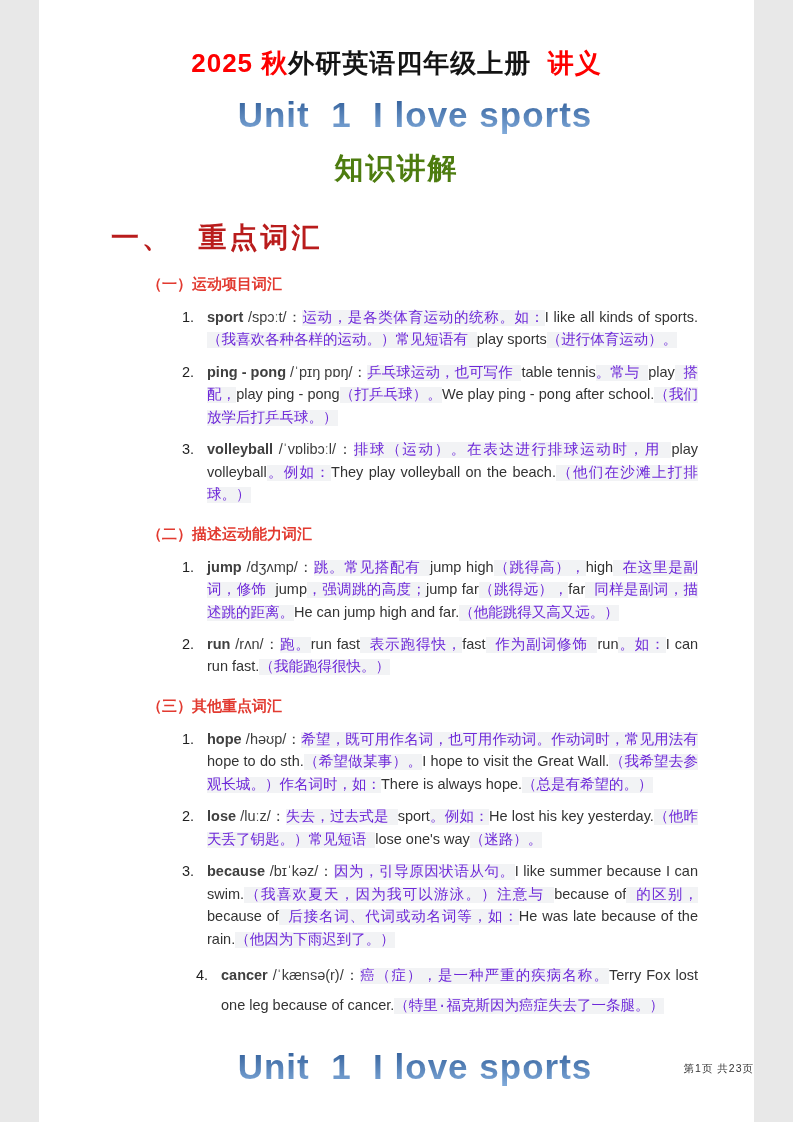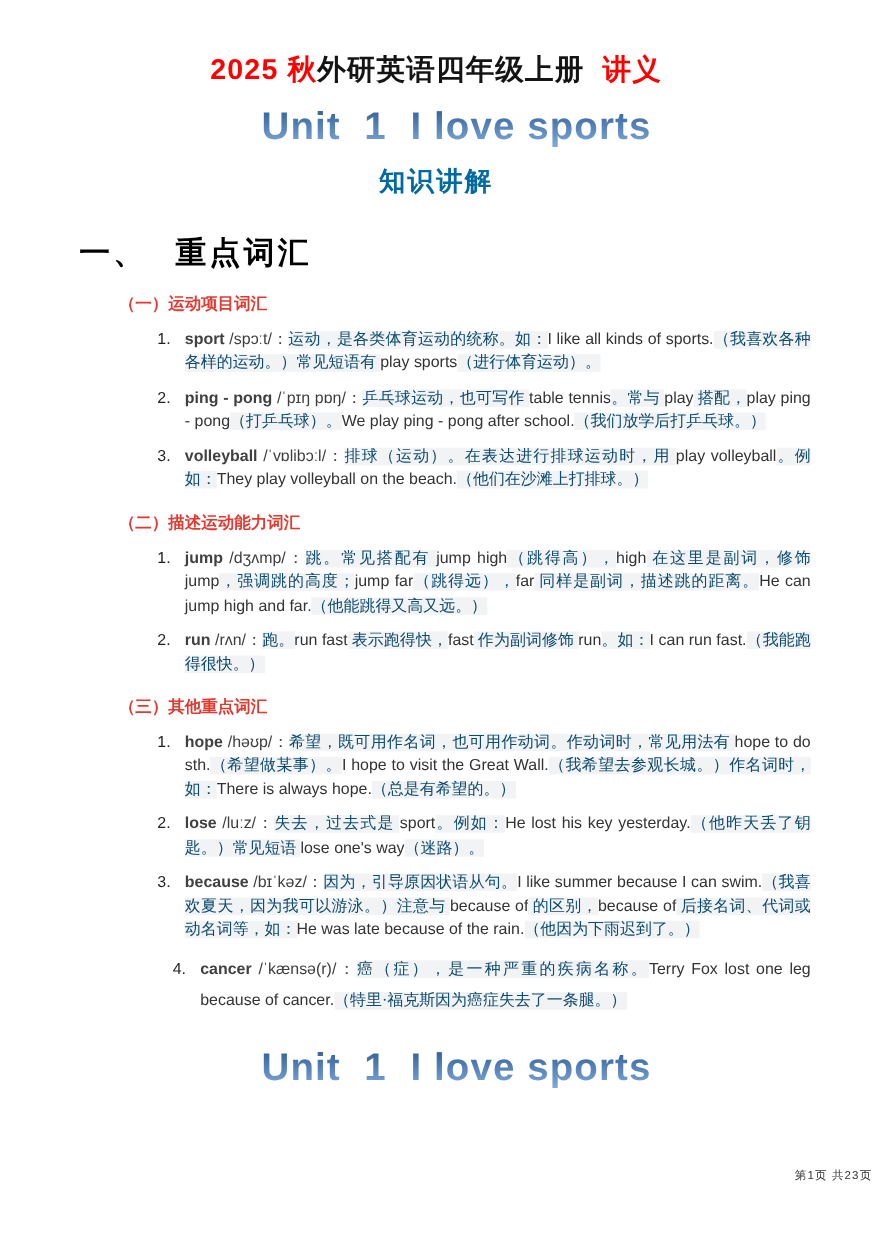--- a/index.html
+++ b/index.html
@@ -1,18 +1,18 @@
 <!DOCTYPE html>
 <html><head>
 <meta charset="utf-8">
 <style>
   html,body { margin:0; padding:0; background:#e8e8e8; }
   .page {
     position:relative;
-    width:793px; height:1122px;
+    width:715px; height:1122px;
     margin:0 auto;
     background:#ffffff;
     font-family:"Liberation Sans", sans-serif;
     overflow:hidden;
   }
 
   
   .doc-title {
     padding-top:46px;
     text-align:center;
@@ -40,32 +40,32 @@
       -webkit-background-clip:text;
       background-clip:text;
       -webkit-text-fill-color:transparent;
     }
   }
   .unit-heading.bottom { margin-top:26px; }
 
   .subtitle {
     margin-top:14px;
     text-align:center;
-    font-size:24px;
+    font-size:29px;
     font-weight:700;
-    color:#0369a1;
+    color:#4d7c0f;
     font-family:"Liberation Serif", serif;
     letter-spacing:2px;
   }
 
   .section-heading {
     margin:30px 0 0 72px;
     font-size:28px;
     font-weight:700;
-    color:#000000;
+    color:#b91c1c;
     font-family:"DejaVu Serif", serif;
     letter-spacing:3px;
     white-space:pre;
   }
 
   
   .subsection-heading {
     margin:18px 0 13px 108px;
     font-size:15px;
     font-weight:700;
@@ -92,23 +92,23 @@
     position:absolute;
     left:-25px; top:0;
     color:#1f1f1f;
   }
   ol.vocab-list li.loose { line-height:2.0;margin-left:14px; }
 
   .run-w  { color:#404040; font-weight:700; }
   .run-p  { color:#3d3d3d; }
   .run-en { color:#333333; }
   .run-zh {
-    color:#0c4a6e;
+    color:#6d28d9;
     background:#f2f3f5;
-    font-family:Liberation Serif, serif;
+    font-family:Liberation Mono, monospace;
   }
 
   
   .footer {
     position:absolute;
     left:0; right:0; bottom:46px;
     text-align:right;
     font-size:10.5px;
     color:#333333;
     letter-spacing:1px;

